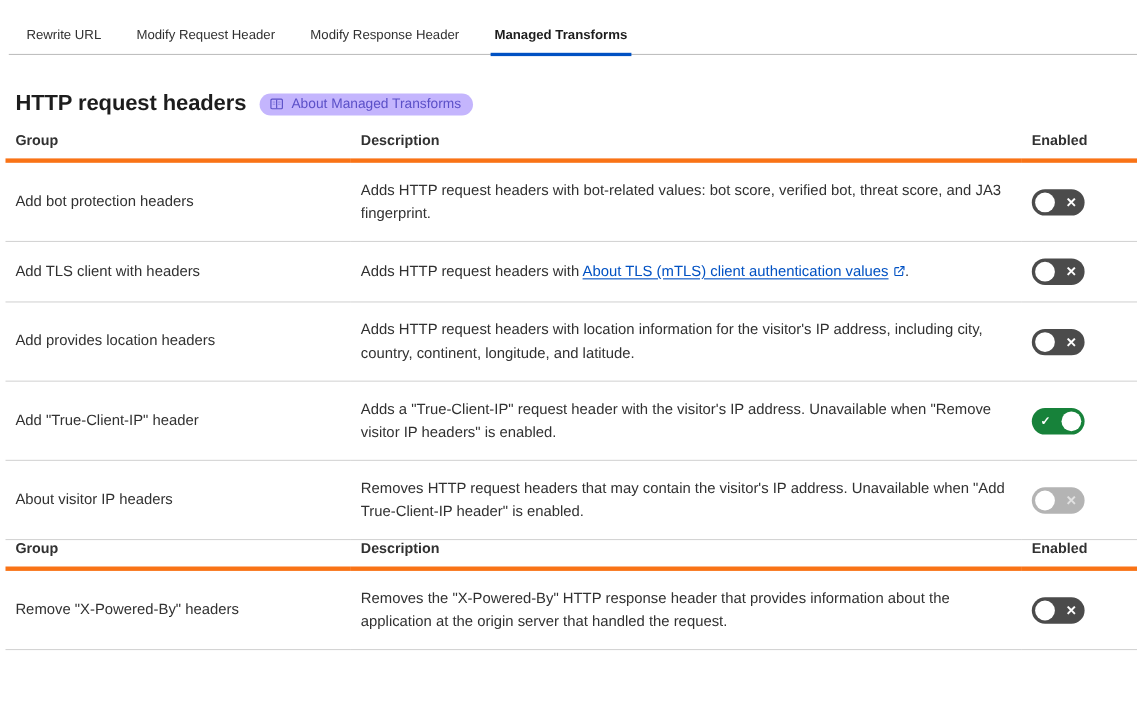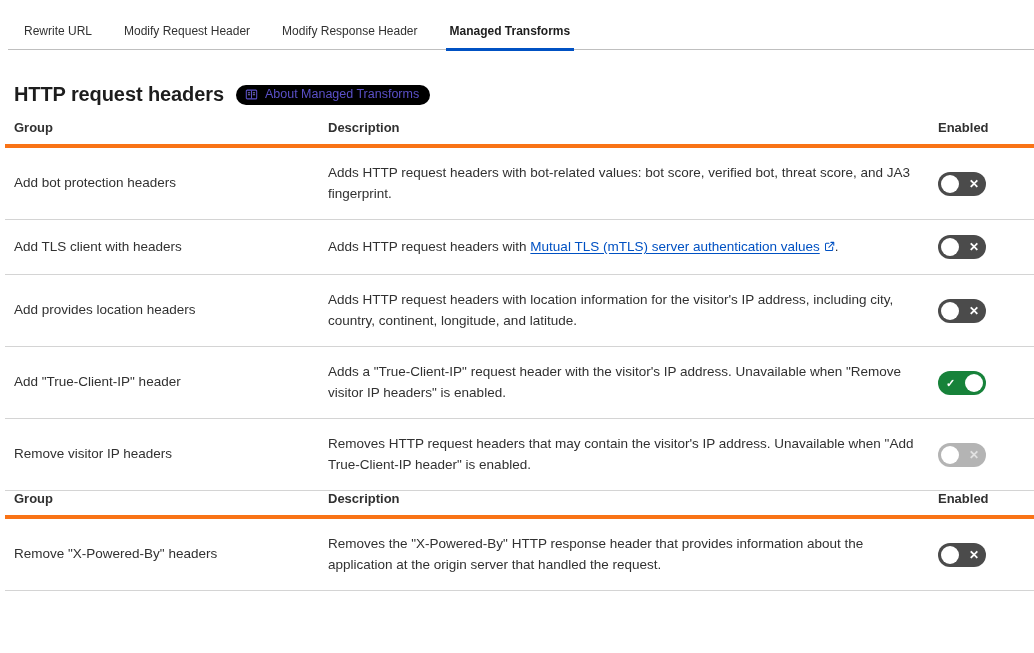--- a/index.html
+++ b/index.html
@@ -72,21 +72,21 @@
   }
   .section-title {
     font-size: 20px;
     font-weight: bold;
     color: #1d1d1d;
     letter-spacing: -0.1px;
   }
   .badge {
     display: inline-flex;
     gap: 7px;
-    background: #000000;
+    background: #c4b5fd;
     color: #5b50c8;
     border-radius: 11px;
     padding: 3px 11px 4px 9px;
     font-size: 12.5px;
     line-height: 1;
     cursor: pointer;
     white-space: nowrap;
   }
   .badge .bicon {
     display: inline-block;
@@ -241,21 +241,21 @@
         <td class="enabled">
           <span class="toggle">
             <span class="knob"></span>
             <span class="mark">✕</span>
           </span>
         </td>
       </tr>
 
       <tr>
         <td class="group">Add TLS client with headers</td>
-        <td class="desc"><span>Adds HTTP request headers with </span><a href="#"><span>Mutual TLS (mTLS) server authentication values</span></a><span class="ext-icon"><svg width="11" height="11" viewBox="0 0 16 16" fill="none" xmlns="http://www.w3.org/2000/svg">
+        <td class="desc"><span>Adds HTTP request headers with </span><a href="#"><span>About TLS (mTLS) client authentication values</span></a><span class="ext-icon"><svg width="11" height="11" viewBox="0 0 16 16" fill="none" xmlns="http://www.w3.org/2000/svg">
                 <path d="M12.6 8.8v4.0a1.0 1.0 0 0 1-1.0 1.0H3.2a1.0 1.0 0 0 1-1.0-1.0V4.4a1.0 1.0 0 0 1 1.0-1.0h4.0" stroke="#0051c3" stroke-width="1.5" stroke-linecap="round"></path>
                 <path d="M10.0 2.0h4.2v4.2" stroke="#0051c3" stroke-width="1.5" stroke-linecap="round" stroke-linejoin="round"></path>
                 <path d="M7.0 9.2 13.9 2.3" stroke="#0051c3" stroke-width="1.5" stroke-linecap="round"></path>
               </svg></span><span>.</span></td>
         <td class="enabled">
           <span class="toggle">
             <span class="knob"></span>
             <span class="mark">✕</span>
           </span>
         </td>
@@ -277,21 +277,21 @@
         <td class="desc">Adds a "True-Client-IP" request header with the visitor's IP address. Unavailable when "Remove visitor IP headers" is enabled.</td>
         <td class="enabled">
           <span class="toggle on">
             <span class="knob"></span>
             <span class="mark">✓</span>
           </span>
         </td>
       </tr>
 
       <tr>
-        <td class="group">Remove visitor IP headers</td>
+        <td class="group">About visitor IP headers</td>
         <td class="desc">Removes HTTP request headers that may contain the visitor's IP address. Unavailable when "Add True-Client-IP header" is enabled.</td>
         <td class="enabled">
           <span class="toggle disabled">
             <span class="knob"></span>
             <span class="mark">✕</span>
           </span>
         </td>
       </tr>
     </tbody>
   </table>

